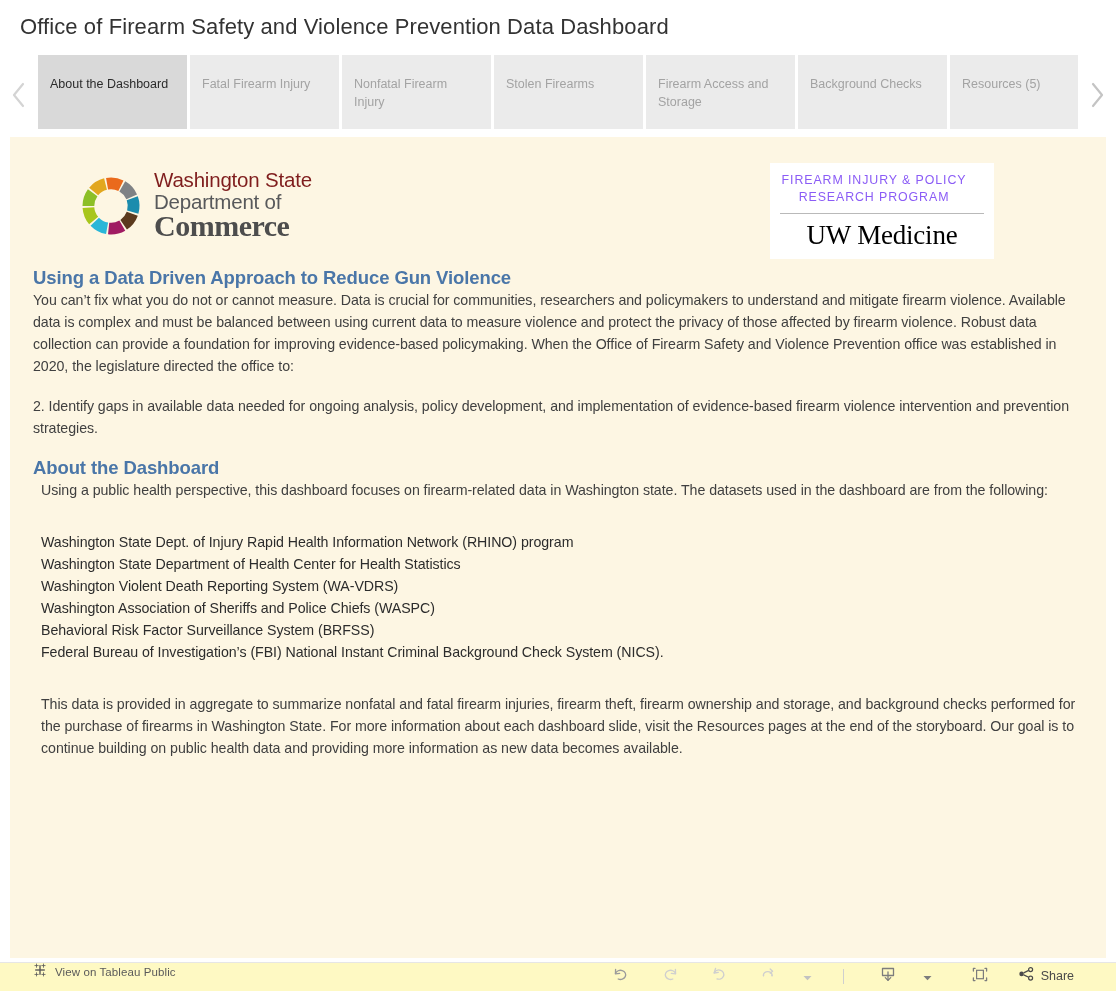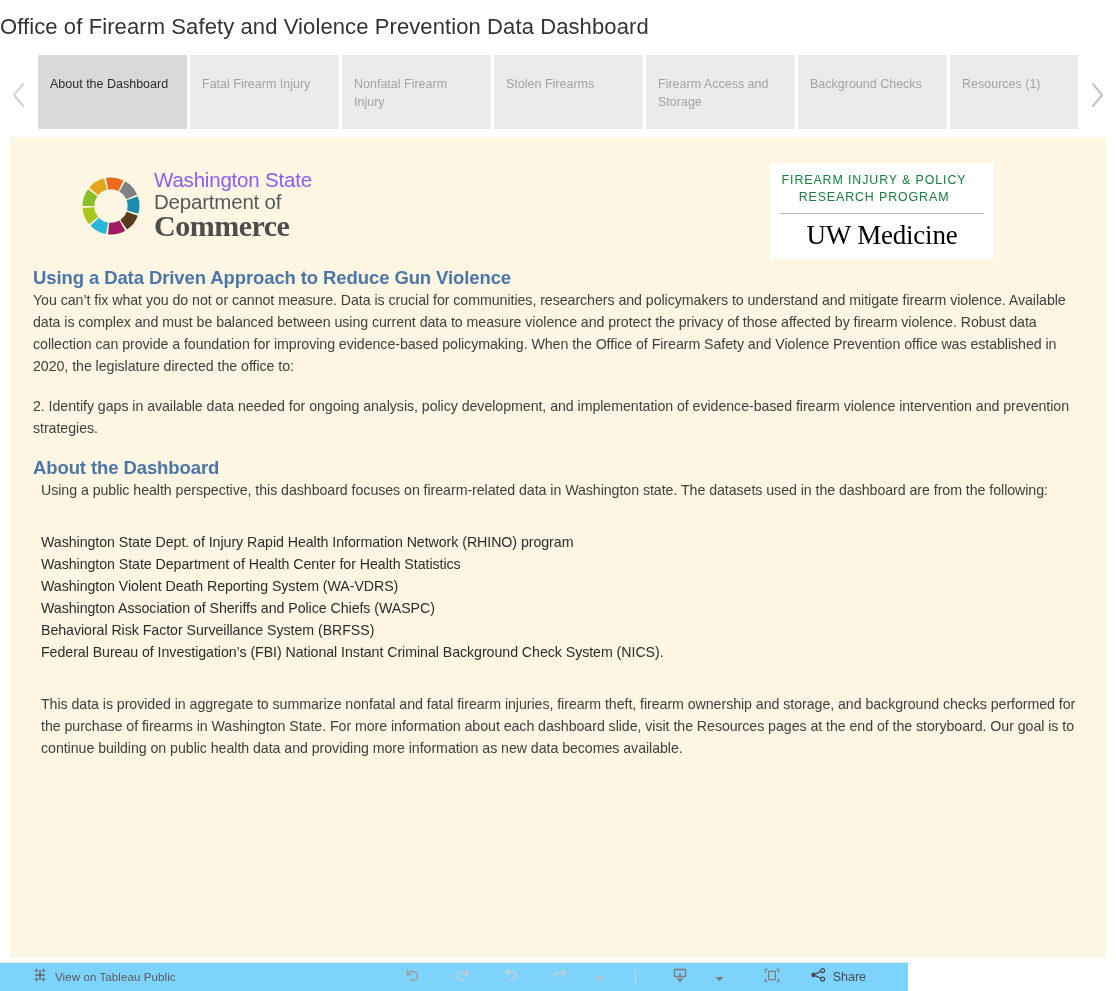--- a/index.html
+++ b/index.html
@@ -15,21 +15,21 @@
     color: #333333;
     overflow: hidden;
     position: relative;
   }
 
   
   .page-title {
     font-size: 22px;
     font-weight: 400;
     color: #333333;
-    padding: 13px 0 0 0;
+    padding: 13px 0 0 20px;
     letter-spacing: 0.1px;
     line-height: 28px;
     height: 41px;
     box-sizing: border-box;
   }
 
   
   .tabstrip {
     position: absolute;
     top: 55px;
@@ -97,21 +97,21 @@
     display: flex;
     align-items: center;
   }
   .pinwheel { width: 62px; height: 62px; display:block; }
   .commerce-text {
     margin-left: 12px;
     line-height: 1;
   }
   .commerce-line1 {
     font-size: 20.5px;
-    color: #8b5cf6;
+    color: #7f1d1d;
     font-family: "Liberation Sans", sans-serif;
     letter-spacing: -0.2px;
   }
   .commerce-line2 {
     font-size: 20.5px;
     color: #58595b;
     font-family: "Liberation Sans", sans-serif;
     letter-spacing: -0.2px;
     margin-top: 1px;
   }
@@ -129,21 +129,21 @@
     top: 26px;
     width: 224px;
     background: #ffffff;
     padding: 8px 0 8px 0;
     text-align: center;
   }
   .uw-top {
     font-family: "Liberation Sans", sans-serif;
     font-size: 12.4px;
     letter-spacing: 0.9px;
-    color: #15803d;
+    color: #8b5cf6;
     line-height: 17px;
     padding: 1px 26px 7px 10px;
   }
   .uw-rule {
     height: 1px;
     background: #b9b9b9;
     margin: 0 10px 6px 10px;
   }
   .uw-bottom {
     font-family: "Liberation Serif", serif;
@@ -188,26 +188,26 @@
     letter-spacing: -0.05px;
   }
   .sources div { white-space: nowrap; }
   .spacer-sm { height: 12px; }
 
   
   .footer {
     position: absolute;
     left: 0;
     top: 962px;
-    width: 908px;
+    width: 1116px;
     height: 29px;
-    background: #7dd3fc;
+    background: #fef9c3;
     border-top: 1px solid #e6e6e6;
     display: flex;
-    align-items: center;
+    align-items: flex-start;
     box-sizing: border-box;
   }
   .footer-left {
     display: flex;
     align-items: center;
     padding-left: 33px;
     cursor: pointer;
   }
   .footer-left .lbl {
     font-size: 11.5px;
@@ -277,21 +277,21 @@
     <div class="story-tab">
       <span>Stolen Firearms</span>
     </div>
     <div class="story-tab">
       <span>Firearm Access and Storage</span>
     </div>
     <div class="story-tab">
       <span>Background Checks</span>
     </div>
     <div class="story-tab">
-      <span>Resources (1)</span>
+      <span>Resources (5)</span>
     </div>
   </div>
 
   <div class="nav-arrow">
     <span>
       <svg width="18" height="30" viewBox="0 0 18 30" aria-hidden="true">
         <polyline points="5,4 14,15 5,26" fill="none" stroke="#c4c4c4" stroke-width="2.2" stroke-linecap="round" stroke-linejoin="round"></polyline>
       </svg>
     </span>
   </div>

